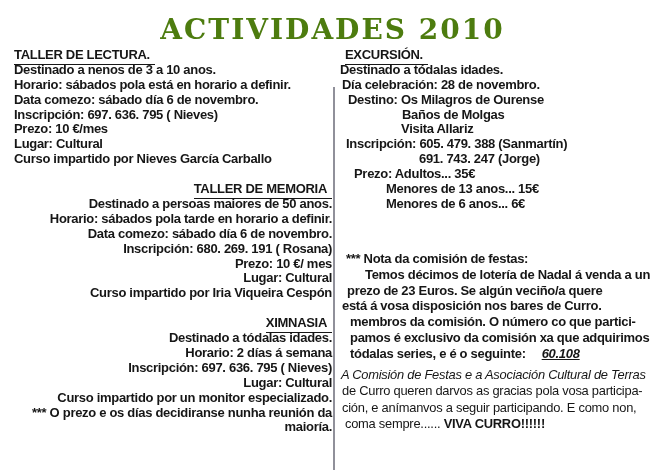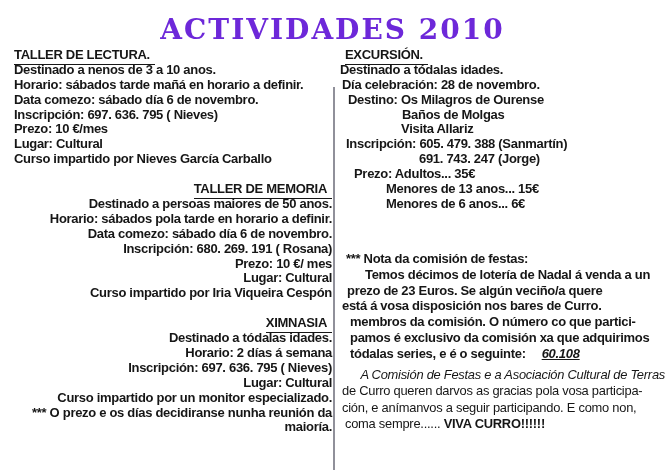--- a/index.html
+++ b/index.html
@@ -4,21 +4,21 @@
 <style>
   html,body { margin:0; padding:0; background:#e8e8e8; }
   .page {
     position:relative; width:665px; height:470px; background:#ffffff;
     color:#161616; font-family:"Liberation Sans","DejaVu Sans",sans-serif;
     font-weight:700; overflow:hidden;
   }
   .title {
     position:absolute; top:13px; left:0; width:100%; margin:0;
     text-align:center; font-family:"DejaVu Serif","Liberation Serif",serif;
-    font-weight:900; font-size:28px; letter-spacing:2px; color:#6d28d9;
+    font-weight:900; font-size:28px; letter-spacing:2px; color:#4d7c0f;
   }
   .divider { position:absolute; left:333px; top:87px; width:2px; height:383px; background:#90909a; }
 
   .col { position:absolute; top:48px; font-size:13px; letter-spacing:-0.3px; }
   .col.left  { left:14px;  width:318px; }
   .col.right { left:340px; width:325px; }
 
   .line { white-space:nowrap; line-height:14.9px; height:14.9px; }
   .col.left section + section { margin-top:15px;text-align:right; }
 
@@ -28,21 +28,21 @@
   }
 
   .block-nota { margin-top:39px; }
   .block-nota .line { line-height:15.9px; height:15.9px; }
 
   .block-footer { margin-top:5px; font-weight:400; font-size:12.9px; letter-spacing:-0.25px; }
   .block-footer .line { line-height:16.3px; height:16.3px; }
 
   .lotnum { font-style:italic; text-decoration:underline; margin-left:16px; font-weight:700; }
   .viva { font-weight:700; }
-  .it { font-style:italic;text-align:right; }
+  .it { font-style:italic; }
 
   .pl1{padding-left:1px}.pl2{padding-left:2px}.pl5{padding-left:5px}
   .pl6{padding-left:6px}.pl7{padding-left:7px}.pl8{padding-left:8px}
   .pl10{padding-left:10px}.pl14{padding-left:14px}.pl25{padding-left:25px}
   .pl30{padding-left:30px}.pl46{padding-left:46px}.pl61{padding-left:61px}
   .pl62{padding-left:62px}.pl79{padding-left:79px}
 </style>
 </head>
 <body>
 
@@ -50,21 +50,21 @@
 
   <h1 class="title">ACTIVIDADES 2010</h1>
 
   <div class="divider"></div>
 
   <div class="col left">
 
     <section>
       <div class="line"><span class="hd">TALLER DE LECTURA.</span></div>
       <div class="line">Destinado a nenos de 3 a 10 anos.</div>
-      <div class="line">Horario: sábados tarde mañá en horario a definir.</div>
+      <div class="line">Horario: sábados pola está en horario a definir.</div>
       <div class="line">Data comezo: sábado día 6 de novembro.</div>
       <div class="line">Inscripción: 697. 636. 795 ( Nieves)</div>
       <div class="line">Prezo: 10 €/mes</div>
       <div class="line">Lugar: Cultural</div>
       <div class="line">Curso impartido por Nieves García Carballo</div>
     </section>
 
     <section>
       <div class="line"><span class="hd">TALLER DE MEMORIA</span></div>
       <div class="line">Destinado a persoas maiores de 50 anos.</div>

